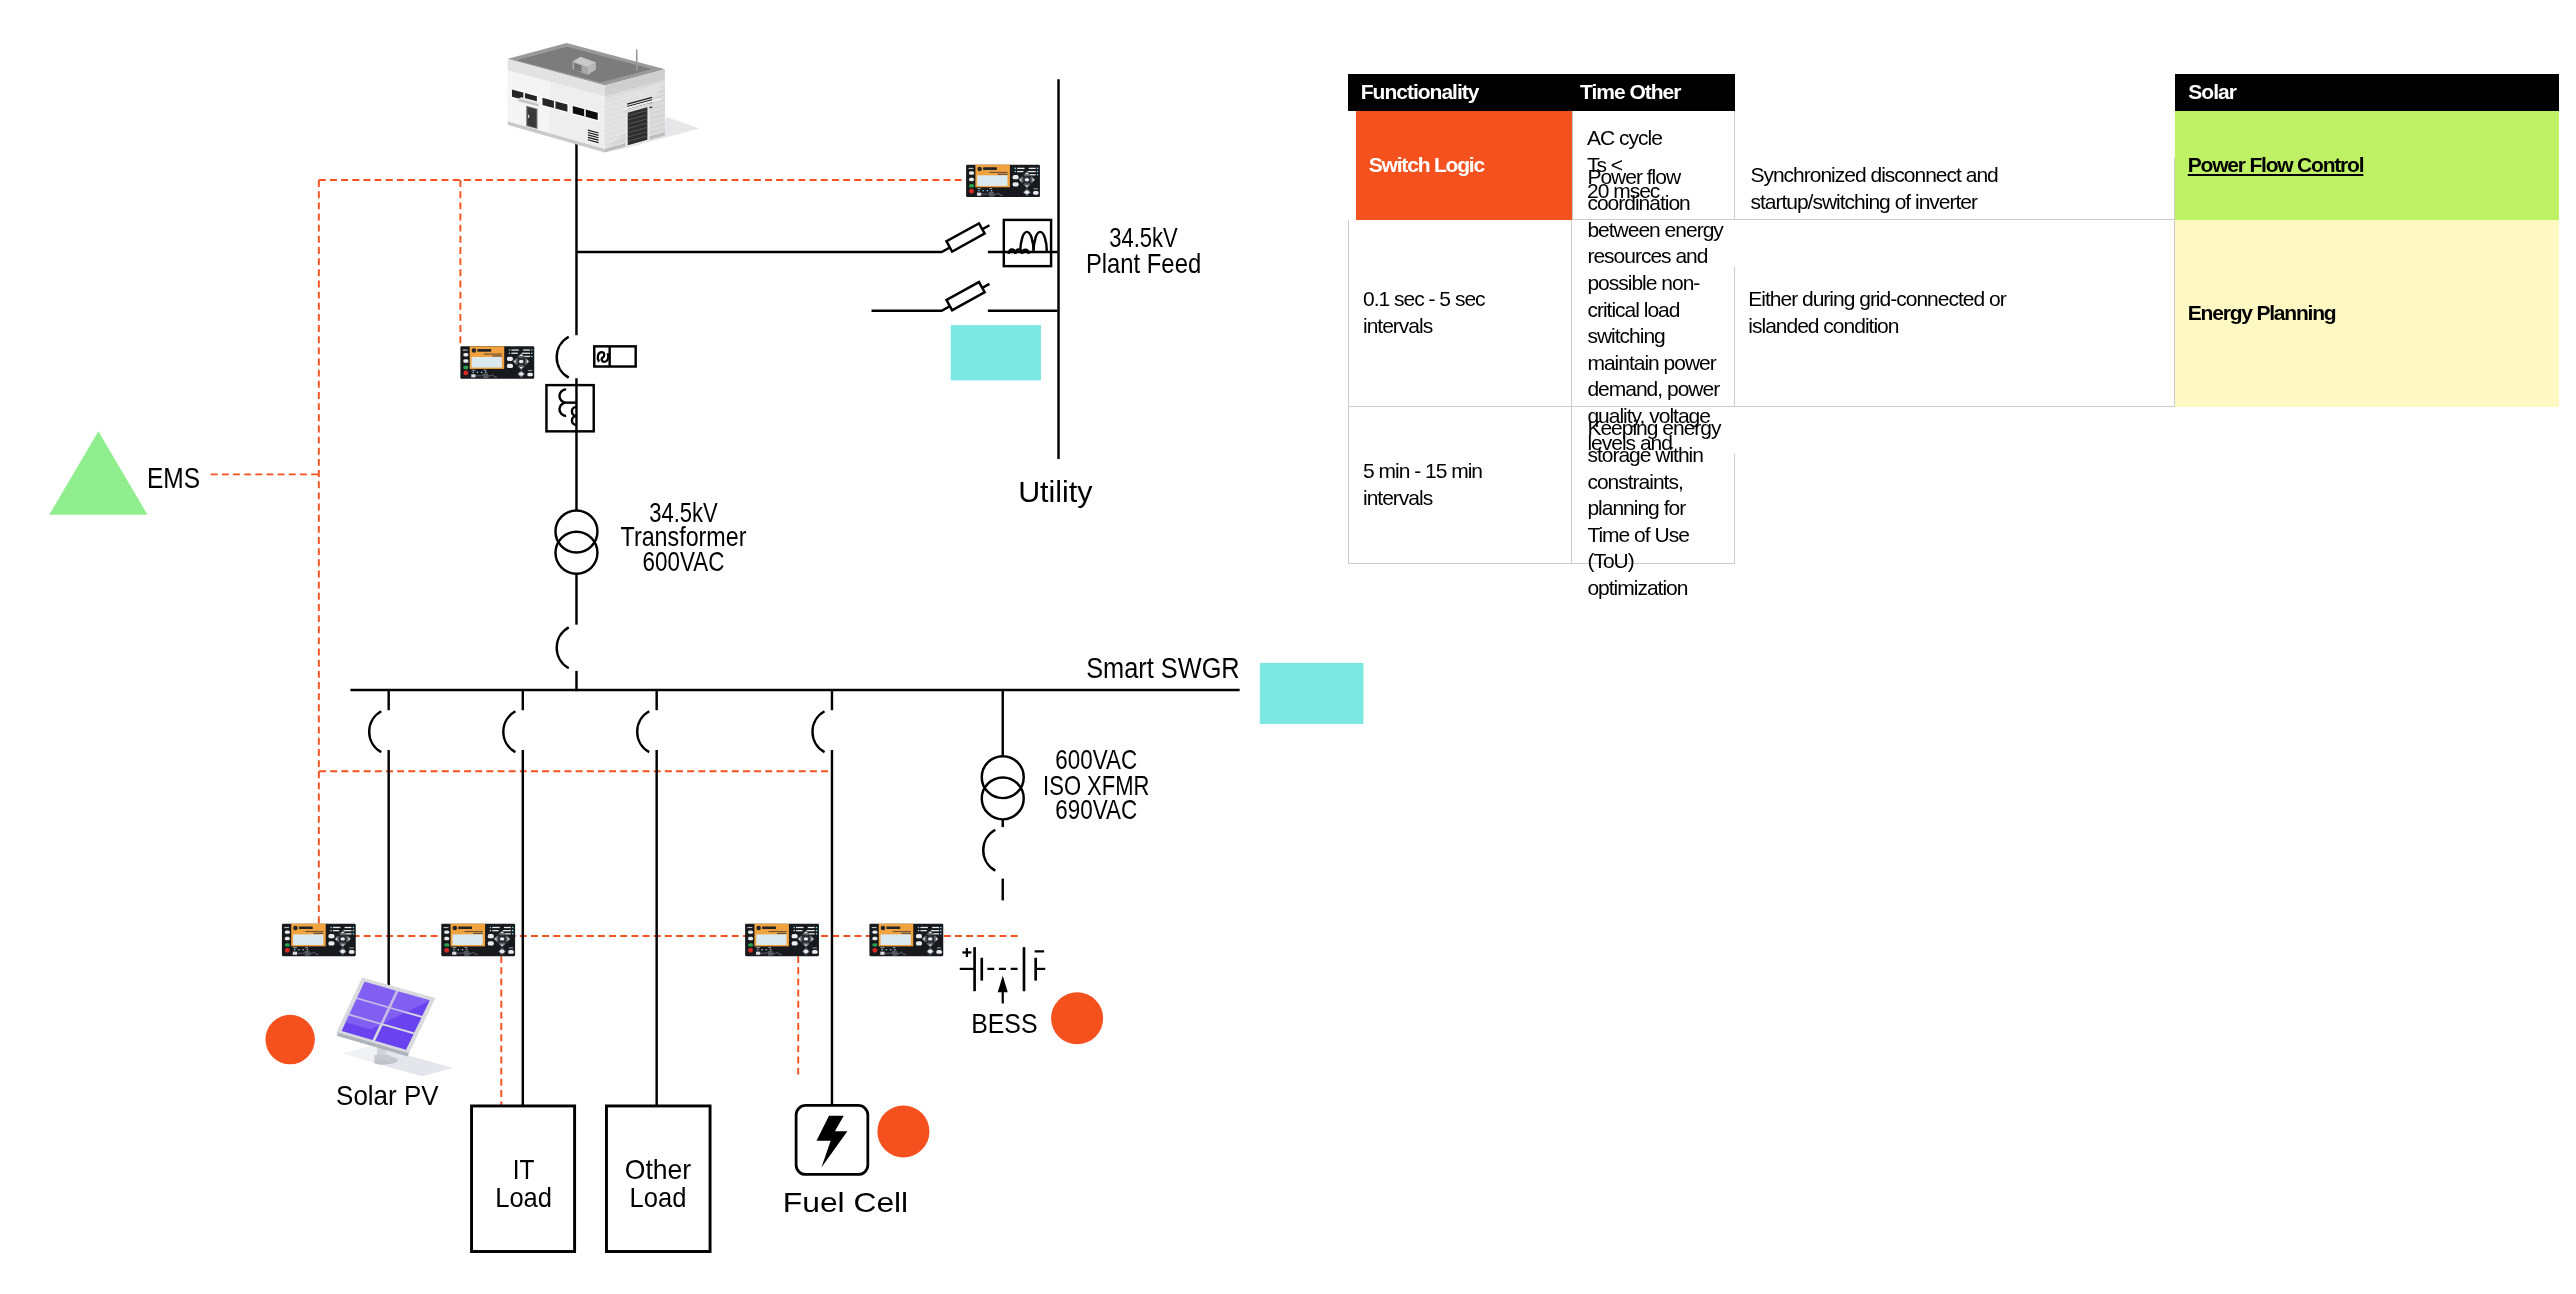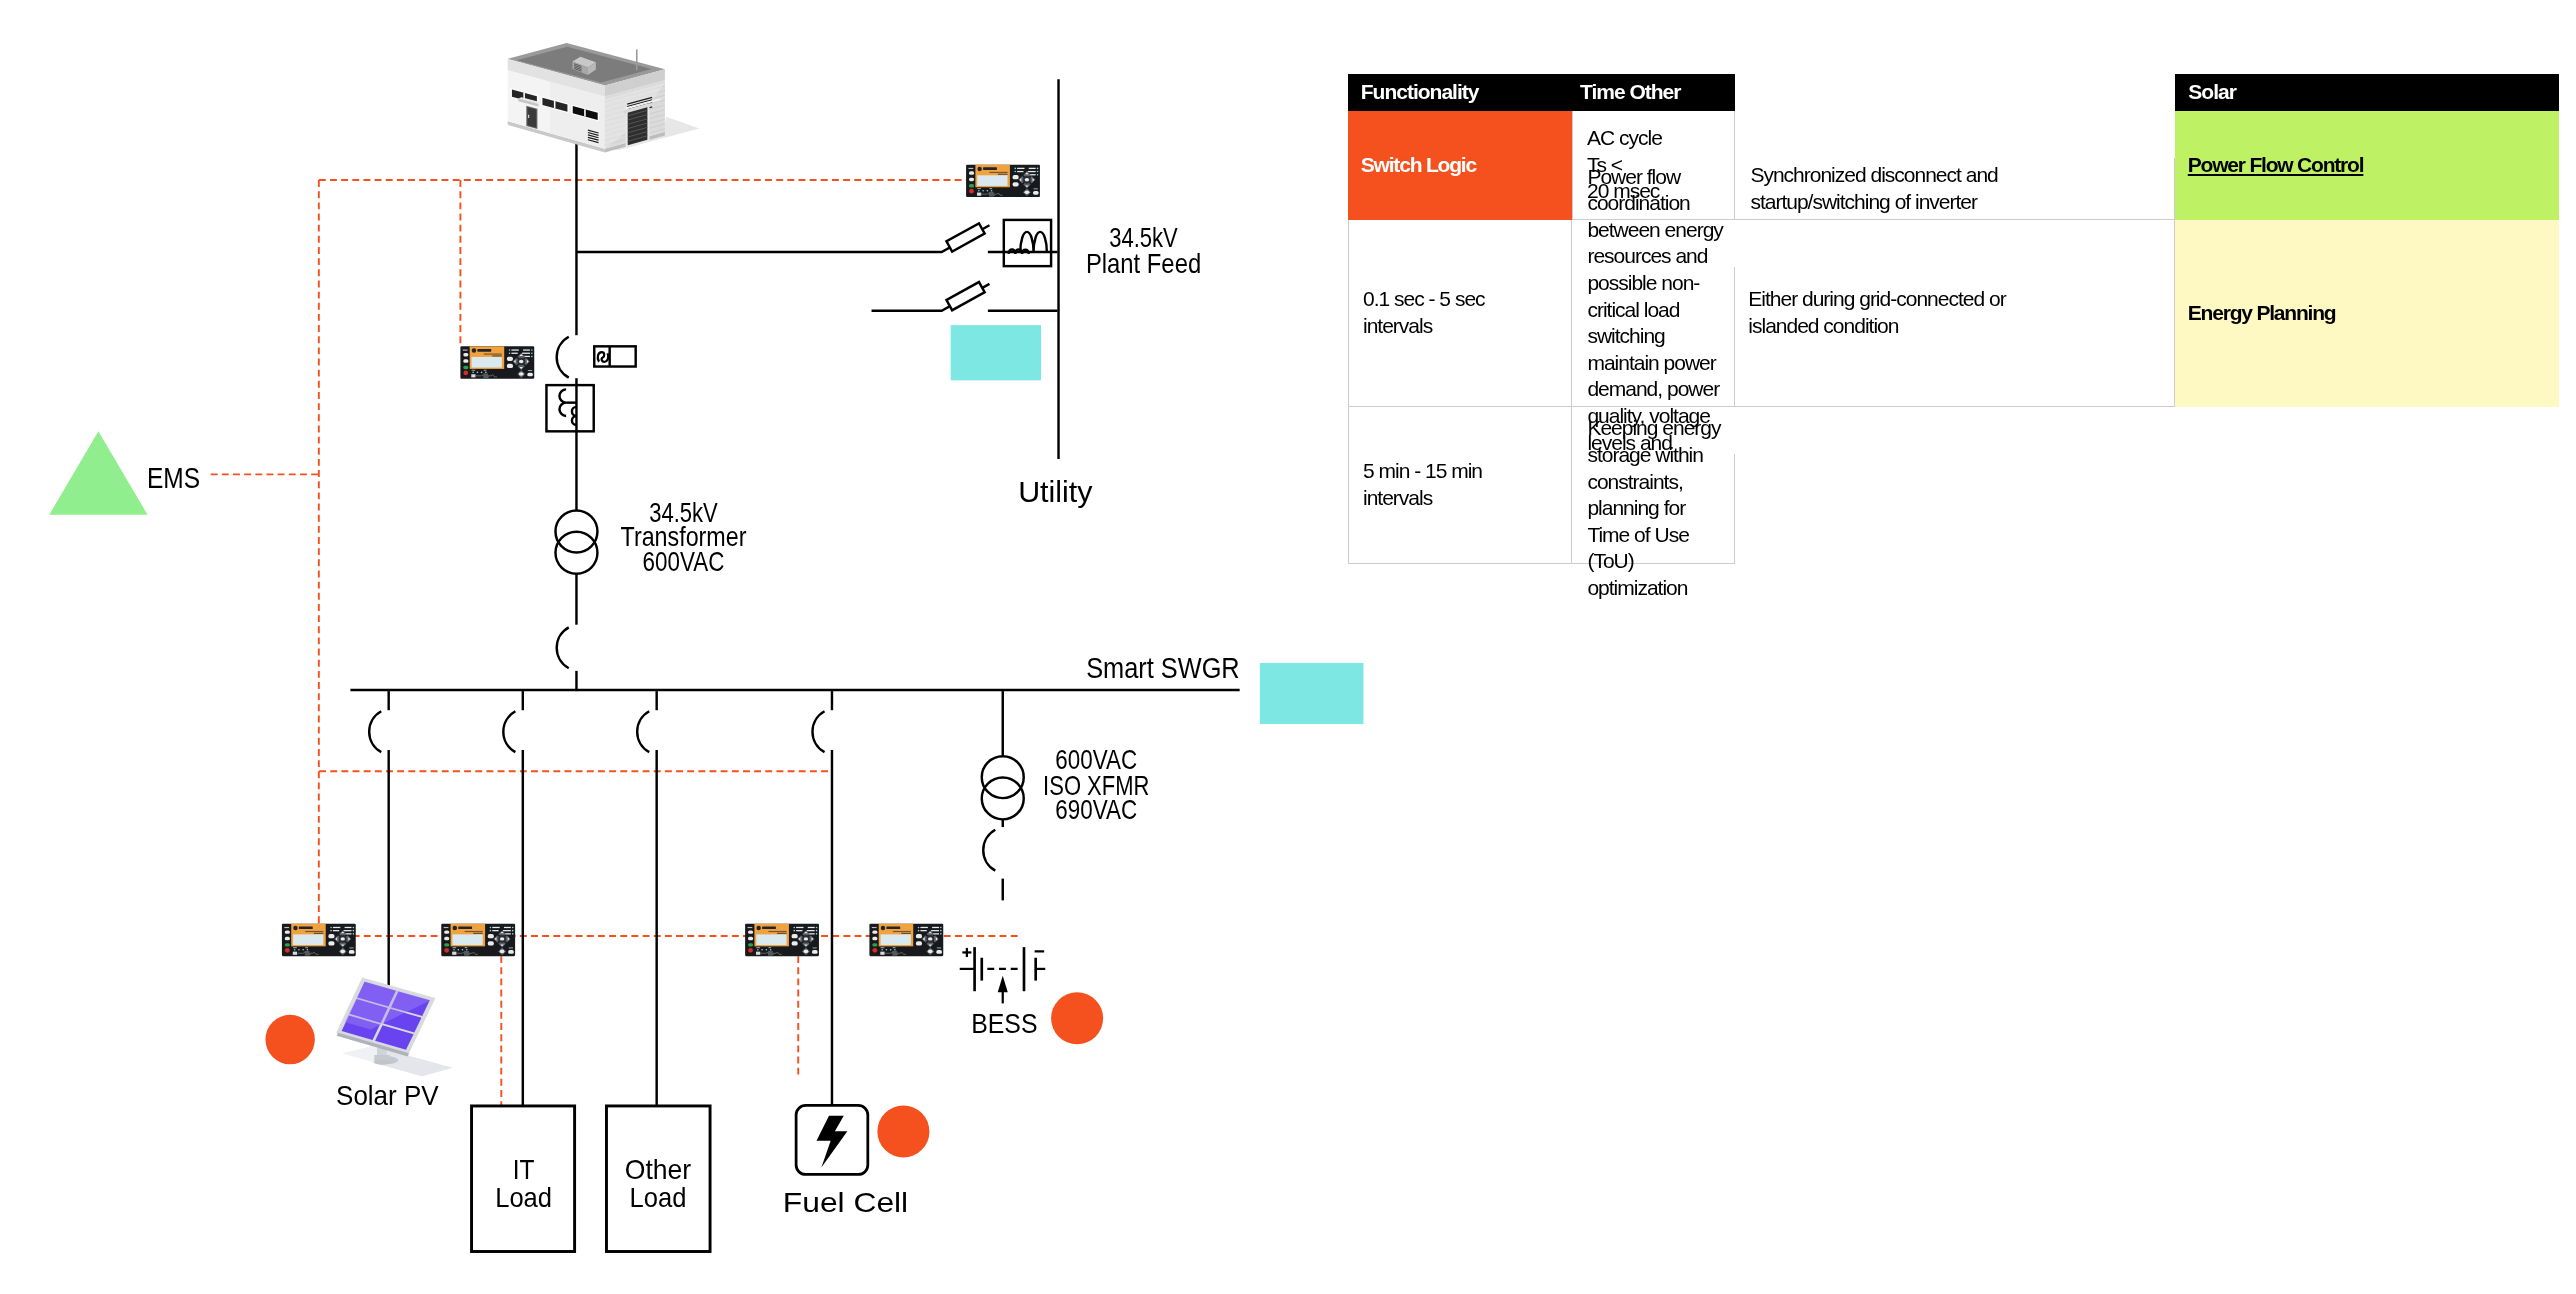--- a/index.html
+++ b/index.html
@@ -10,21 +10,21 @@
        grid-template-rows:37px 109px 187px 157px;
        font-size:21px;letter-spacing:-1px;line-height:26.6px;color:#000;}
   #tbl .hd{background:#000;color:#fff;font-weight:bold;display:flex;align-items:center;padding-left:8px;}
   #tbl .lbl{font-weight:bold;display:flex;align-items:center;padding-left:12.8px;letter-spacing:-1.2px;}
   #tbl .c{display:flex;flex-direction:column;justify-content:center;padding-left:14px;padding-right:4.3px;
           border-right:1.1px solid #ccc;border-bottom:1.1px solid #ccc;background:#fff;}
   #tbl .cl{border-left:1.1px solid #ccc;}
   #tbl .p1{padding-left:12.8px;}
   #tbl .p3{padding-left:15.4px;margin-top:47px;}
   #tbl .p4{padding-left:13.3px;}
-  .org{background:#F4511E;color:#fff;}
+  .org{background:#F4511E;color:#fff;margin-left:8px;}
   .cyn{background:#bef264;text-decoration:underline;}
   .grn{background:#fef9c3;}
 </style>
 </head>
 <body>
 <svg id="dg" width="2576" height="1294" viewBox="0 0 4848 2436" style="position:absolute;left:0;top:0;">
 
   <g stroke="#F4511E" stroke-width="3.6" fill="none" stroke-dasharray="13 8">
     <path d="M599.5,339 H1818"></path>
     <path d="M599.5,339 V1745"></path>

